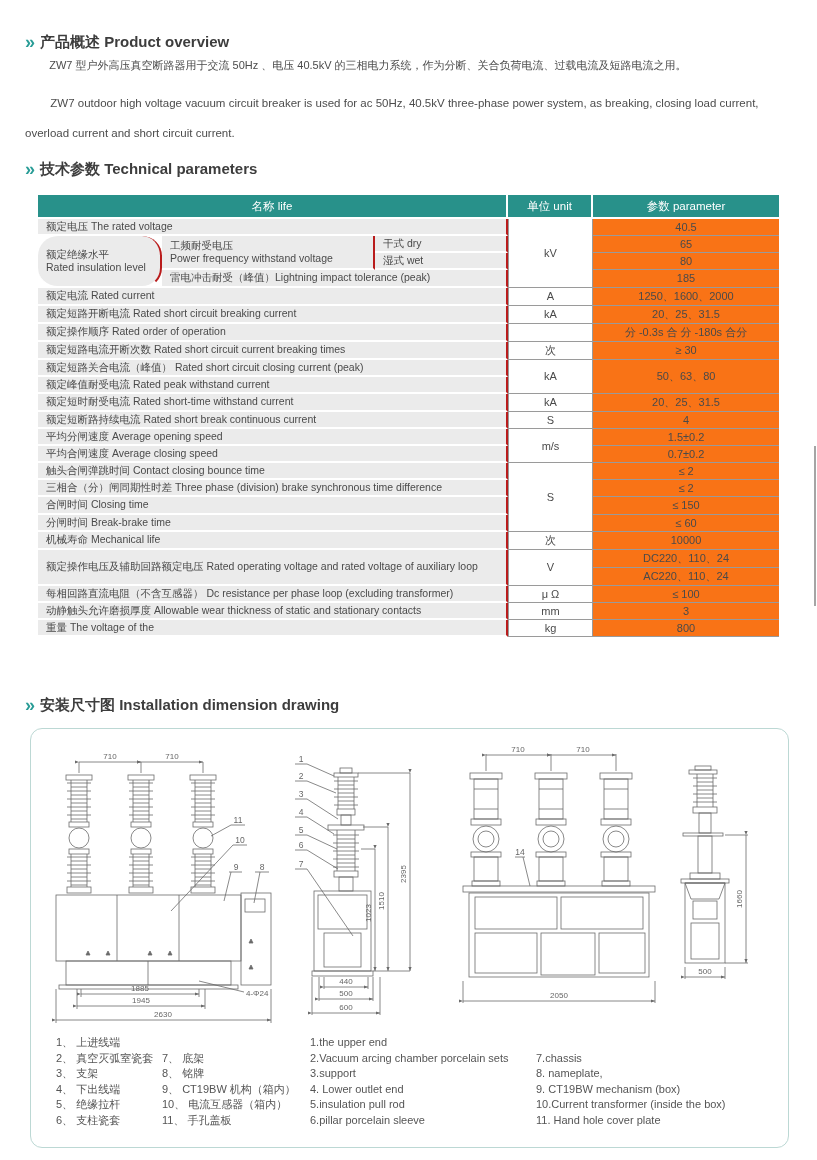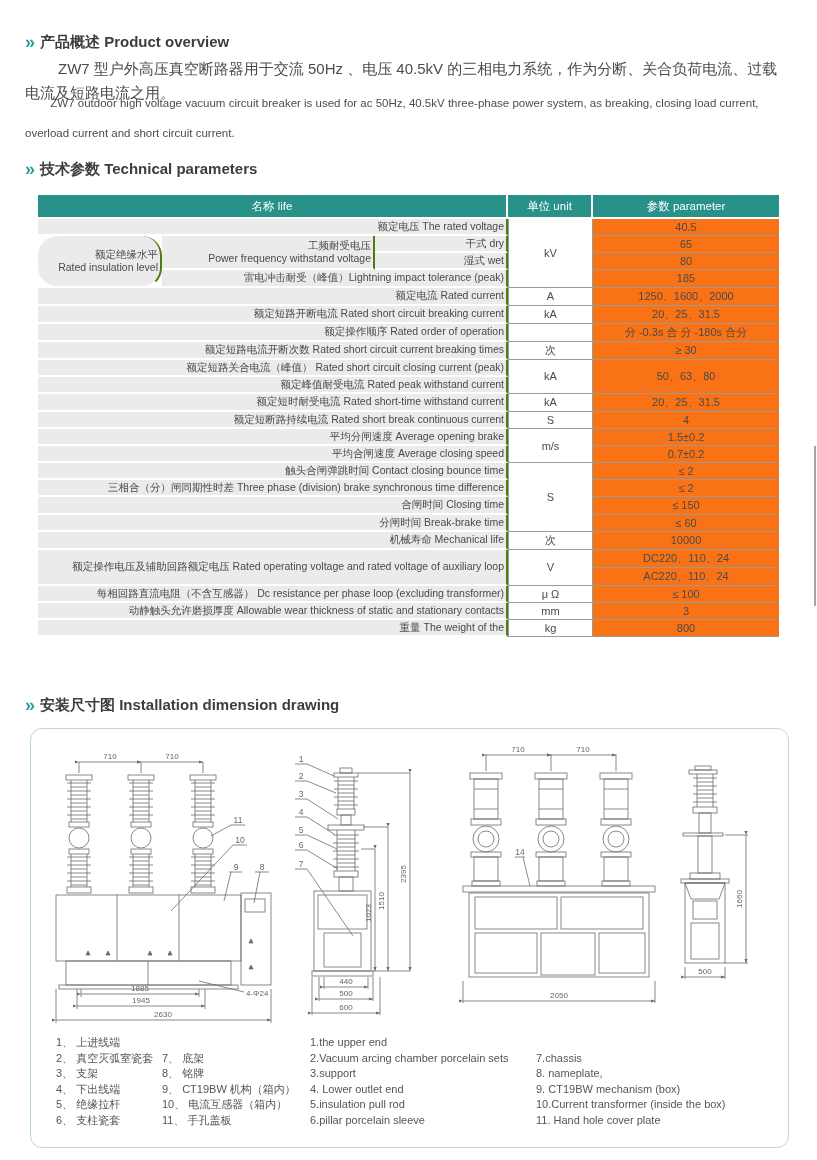--- a/index.html
+++ b/index.html
@@ -3,35 +3,35 @@
 <meta charset="utf-8">
 <style>
   html,body{margin:0;padding:0;}
   body{
     width:817px;height:1160px;position:relative;background:#fff;
     font-family:"Liberation Sans","DejaVu Sans",sans-serif;color:#4a4a4a;overflow:hidden;
   }
   .abs{position:absolute;}
   .sec-title{display:flex;align-items:center;gap:7px;font-size:15px;font-weight:bold;color:#3d3d3d;}
   .chev{color:#2a9d97;font-size:18px;font-weight:bold;letter-spacing:-2px;line-height:1;transform:translateY(-1px);}
-  .para{font-size:15px;color:#4c4c4c;line-height:1.6;}
+  .para{font-size:11px;color:#4c4c4c;line-height:1.6;}
   .para-en{font-size:11.5px;color:#4c4c4c;line-height:30px;}
   .indent{text-indent:2.2em;}
 
   
   table.spec{border-collapse:separate;border-spacing:0;table-layout:fixed;width:741px;font-size:11px;color:#4a4a4a;}
   table.spec th{
     background:#28918a;color:#fff;font-weight:normal;font-size:11.5px;height:22px;
     border-right:2px solid #fff;border-bottom:2px solid #fff;padding:0;
   }
   table.spec th:last-child{border-right:none;margin-left:7px;}
   table.spec tr{height:17px;}
   td.n{
-    background:#ebebeb;border-right:2px solid #4d7c0f;border-bottom:2px solid #fff;
-    padding:1px 2px 1px 8px;text-align:right;font-size:10.5px;line-height:1.25;overflow:hidden;white-space:nowrap;
+    background:#ebebeb;border-right:2px solid #b91c1c;border-bottom:2px solid #fff;
+    padding:1px 2px 1px 8px;text-align:left;font-size:10.5px;line-height:1.25;overflow:hidden;white-space:nowrap;
   }
   td.n span{display:block;}
   td.u{background:#fff;border-left:1px solid #9a9a9a;border-right:1px solid #9a9a9a;border-bottom:1px solid #9a9a9a;text-align:center;}
   td.p{background:#f97316;border-bottom:1px solid #9a9a9a;text-align:center;}
 
   
   .draw-box{
     left:30px;top:728px;width:757px;height:418px;
     border:1px solid #bcd8d4;border-radius:12px;background:#fff;
   }
@@ -131,21 +131,21 @@
       <td class="n" colspan="3">额定短时耐受电流 Rated short-time withstand current</td>
       <td class="u">kA</td>
       <td class="p">20、25、31.5</td>
     </tr>
     <tr>
       <td class="n" colspan="3">额定短断路持续电流 Rated short break continuous current</td>
       <td class="u">S</td>
       <td class="p">4</td>
     </tr>
     <tr>
-      <td class="n" colspan="3">平均分闸速度 Average opening brake</td>
+      <td class="n" colspan="3">平均分闸速度 Average opening speed</td>
       <td class="u" rowspan="2">m/s</td>
       <td class="p">1.5±0.2</td>
     </tr>
     <tr>
       <td class="n" colspan="3">平均合闸速度 Average closing speed</td>
       <td class="p">0.7±0.2</td>
     </tr>
     <tr>
       <td class="n" colspan="3">触头合闸弹跳时间 Contact closing bounce time</td>
       <td class="u" rowspan="4">S</td>
@@ -180,21 +180,21 @@
       <td class="n" colspan="3">每相回路直流电阻（不含互感器） Dc resistance per phase loop (excluding transformer)</td>
       <td class="u">μ Ω</td>
       <td class="p">≤ 100</td>
     </tr>
     <tr>
       <td class="n" colspan="3">动静触头允许磨损厚度 Allowable wear thickness of static and stationary contacts</td>
       <td class="u">mm</td>
       <td class="p">3</td>
     </tr>
     <tr>
-      <td class="n" colspan="3">重量 The weight of the</td>
+      <td class="n" colspan="3">重量 The voltage of the</td>
       <td class="u">kg</td>
       <td class="p">800</td>
     </tr>
   </tbody>
 </table>
 
 <div class="abs sec-title" style="left:25px;top:696px;">
   <span class="chev">»</span>
   <span>安装尺寸图 Installation dimension drawing</span>
 </div>

